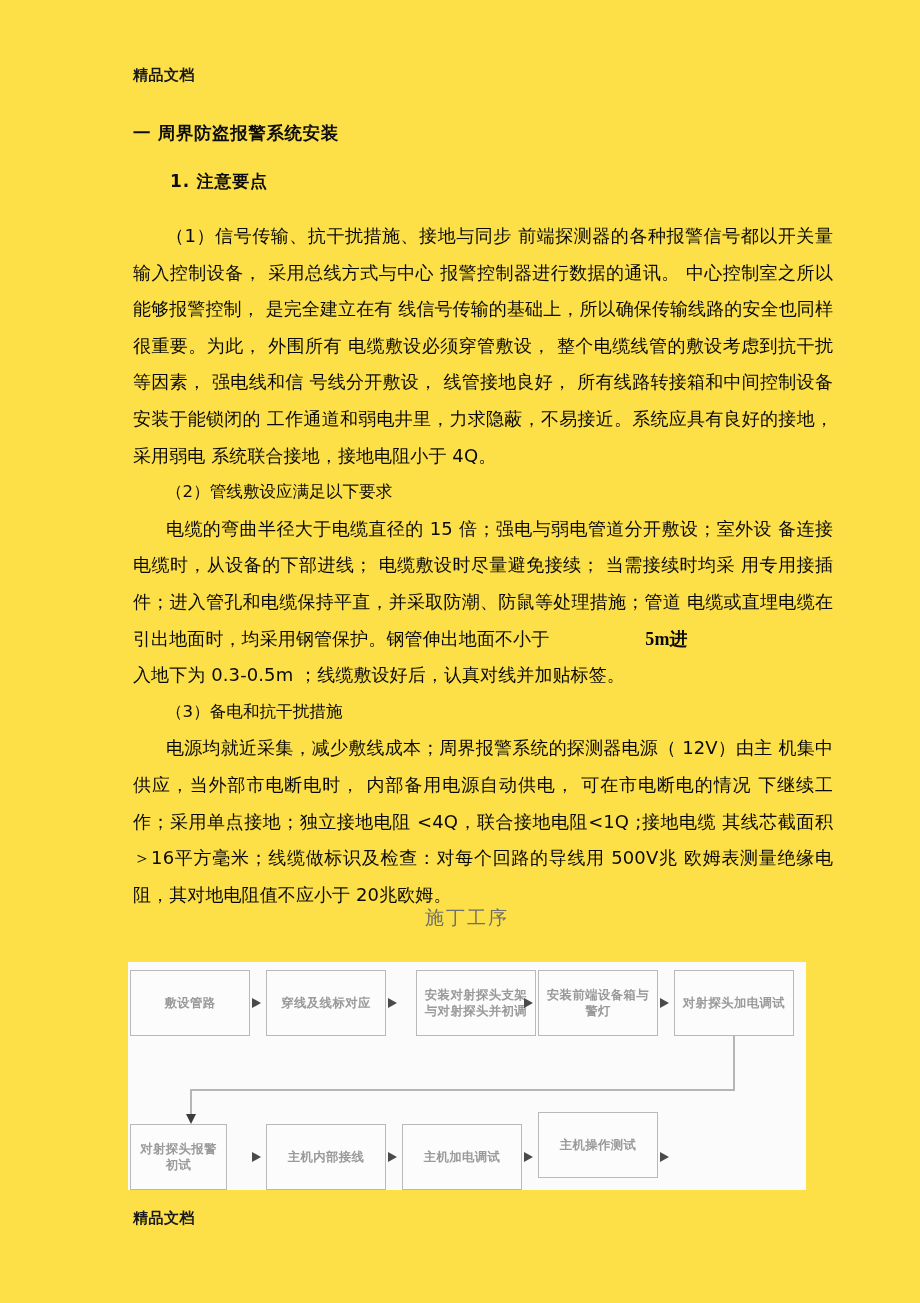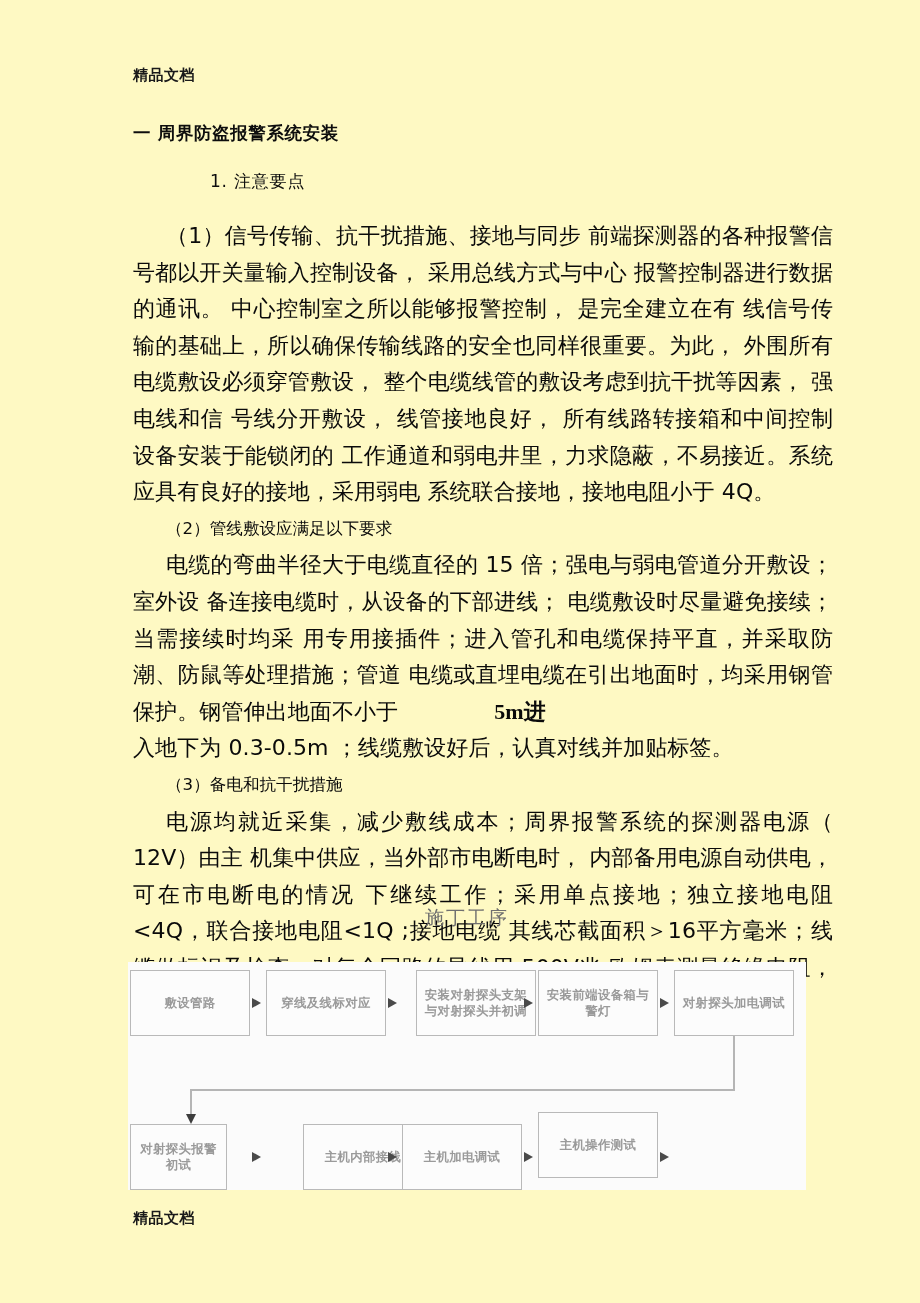--- a/index.html
+++ b/index.html
@@ -8,21 +8,21 @@
     background: #ffffff;
   }
   body {
     font-family: "DejaVu Sans", "Liberation Sans", sans-serif;
     color: #000000;
   }
   #page {
     position: relative;
     width: 920px;
     height: 1303px;
-    background: #fef9c3;
+    background: #fde047;
     overflow: hidden;
   }
   .header-mark {
     position: absolute;
     left: 133px;
     top: 66px;
     font-size: 15px;
     font-weight: bold;
     letter-spacing: 0.5px;
     color: #1a1a1a;
@@ -43,33 +43,32 @@
     font-size: 17.5px;
     font-weight: bold;
     letter-spacing: 0.6px;
     color: #0d0d0d;
   }
   .section-title {
     position: absolute;
     left: 170px;
     top: 170px;
     font-size: 17px;
-    font-weight: normal;
+    font-weight: bold;
     letter-spacing: 0.8px;
     color: #0d0d0d;
-    margin-left: 40px;
   }
   .body-block {
     position: absolute;
     left: 133px;
     top: 218px;
     width: 700px;
   }
   .para {
-    font-size: 22px;
+    font-size: 18px;
     line-height: 36.6px;
     letter-spacing: 0.1px;
     color: #0a0a0a;
     text-align: justify;
     margin: 0;
     white-space: pre-wrap;
   }
   .para.indent {
     text-indent: 33px;
   }
@@ -178,21 +177,21 @@
       <div class="arrow-h" style="left:260px;top:36px;"></div>
       <div class="arrow-h" style="left:396px;top:36px;"></div>
       <div class="arrow-h" style="left:532px;top:36px;"></div>
 
       <div class="conn-line" style="left:605px;top:74px;width:1.5px;height:54px;"></div>
       <div class="conn-line" style="left:62px;top:127px;width:545px;height:1.5px;"></div>
       <div class="conn-line" style="left:62px;top:127px;width:1.5px;height:31px;"></div>
       <div class="arrow-down" style="left:58px;top:152px;"></div>
 
       <div class="fbox" style="left:2px;  top:162px; width:97px; height:66px;">对射探头报警初试</div>
-      <div class="fbox" style="left:138px;top:162px; width:120px; height:66px;margin-left:37px;">主机内部接线</div>
+      <div class="fbox" style="left:138px;top:162px; width:120px; height:66px;">主机内部接线</div>
       <div class="fbox" style="left:274px;top:162px; width:120px; height:66px;">主机加电调试</div>
       <div class="fbox" style="left:410px;top:150px; width:120px; height:66px;">主机操作测试</div>
 
       <div class="arrow-h" style="left:124px;top:190px;"></div>
       <div class="arrow-h" style="left:260px;top:190px;"></div>
       <div class="arrow-h" style="left:396px;top:190px;"></div>
       <div class="arrow-h" style="left:532px;top:190px;"></div>
 
     </div>
   </div>

